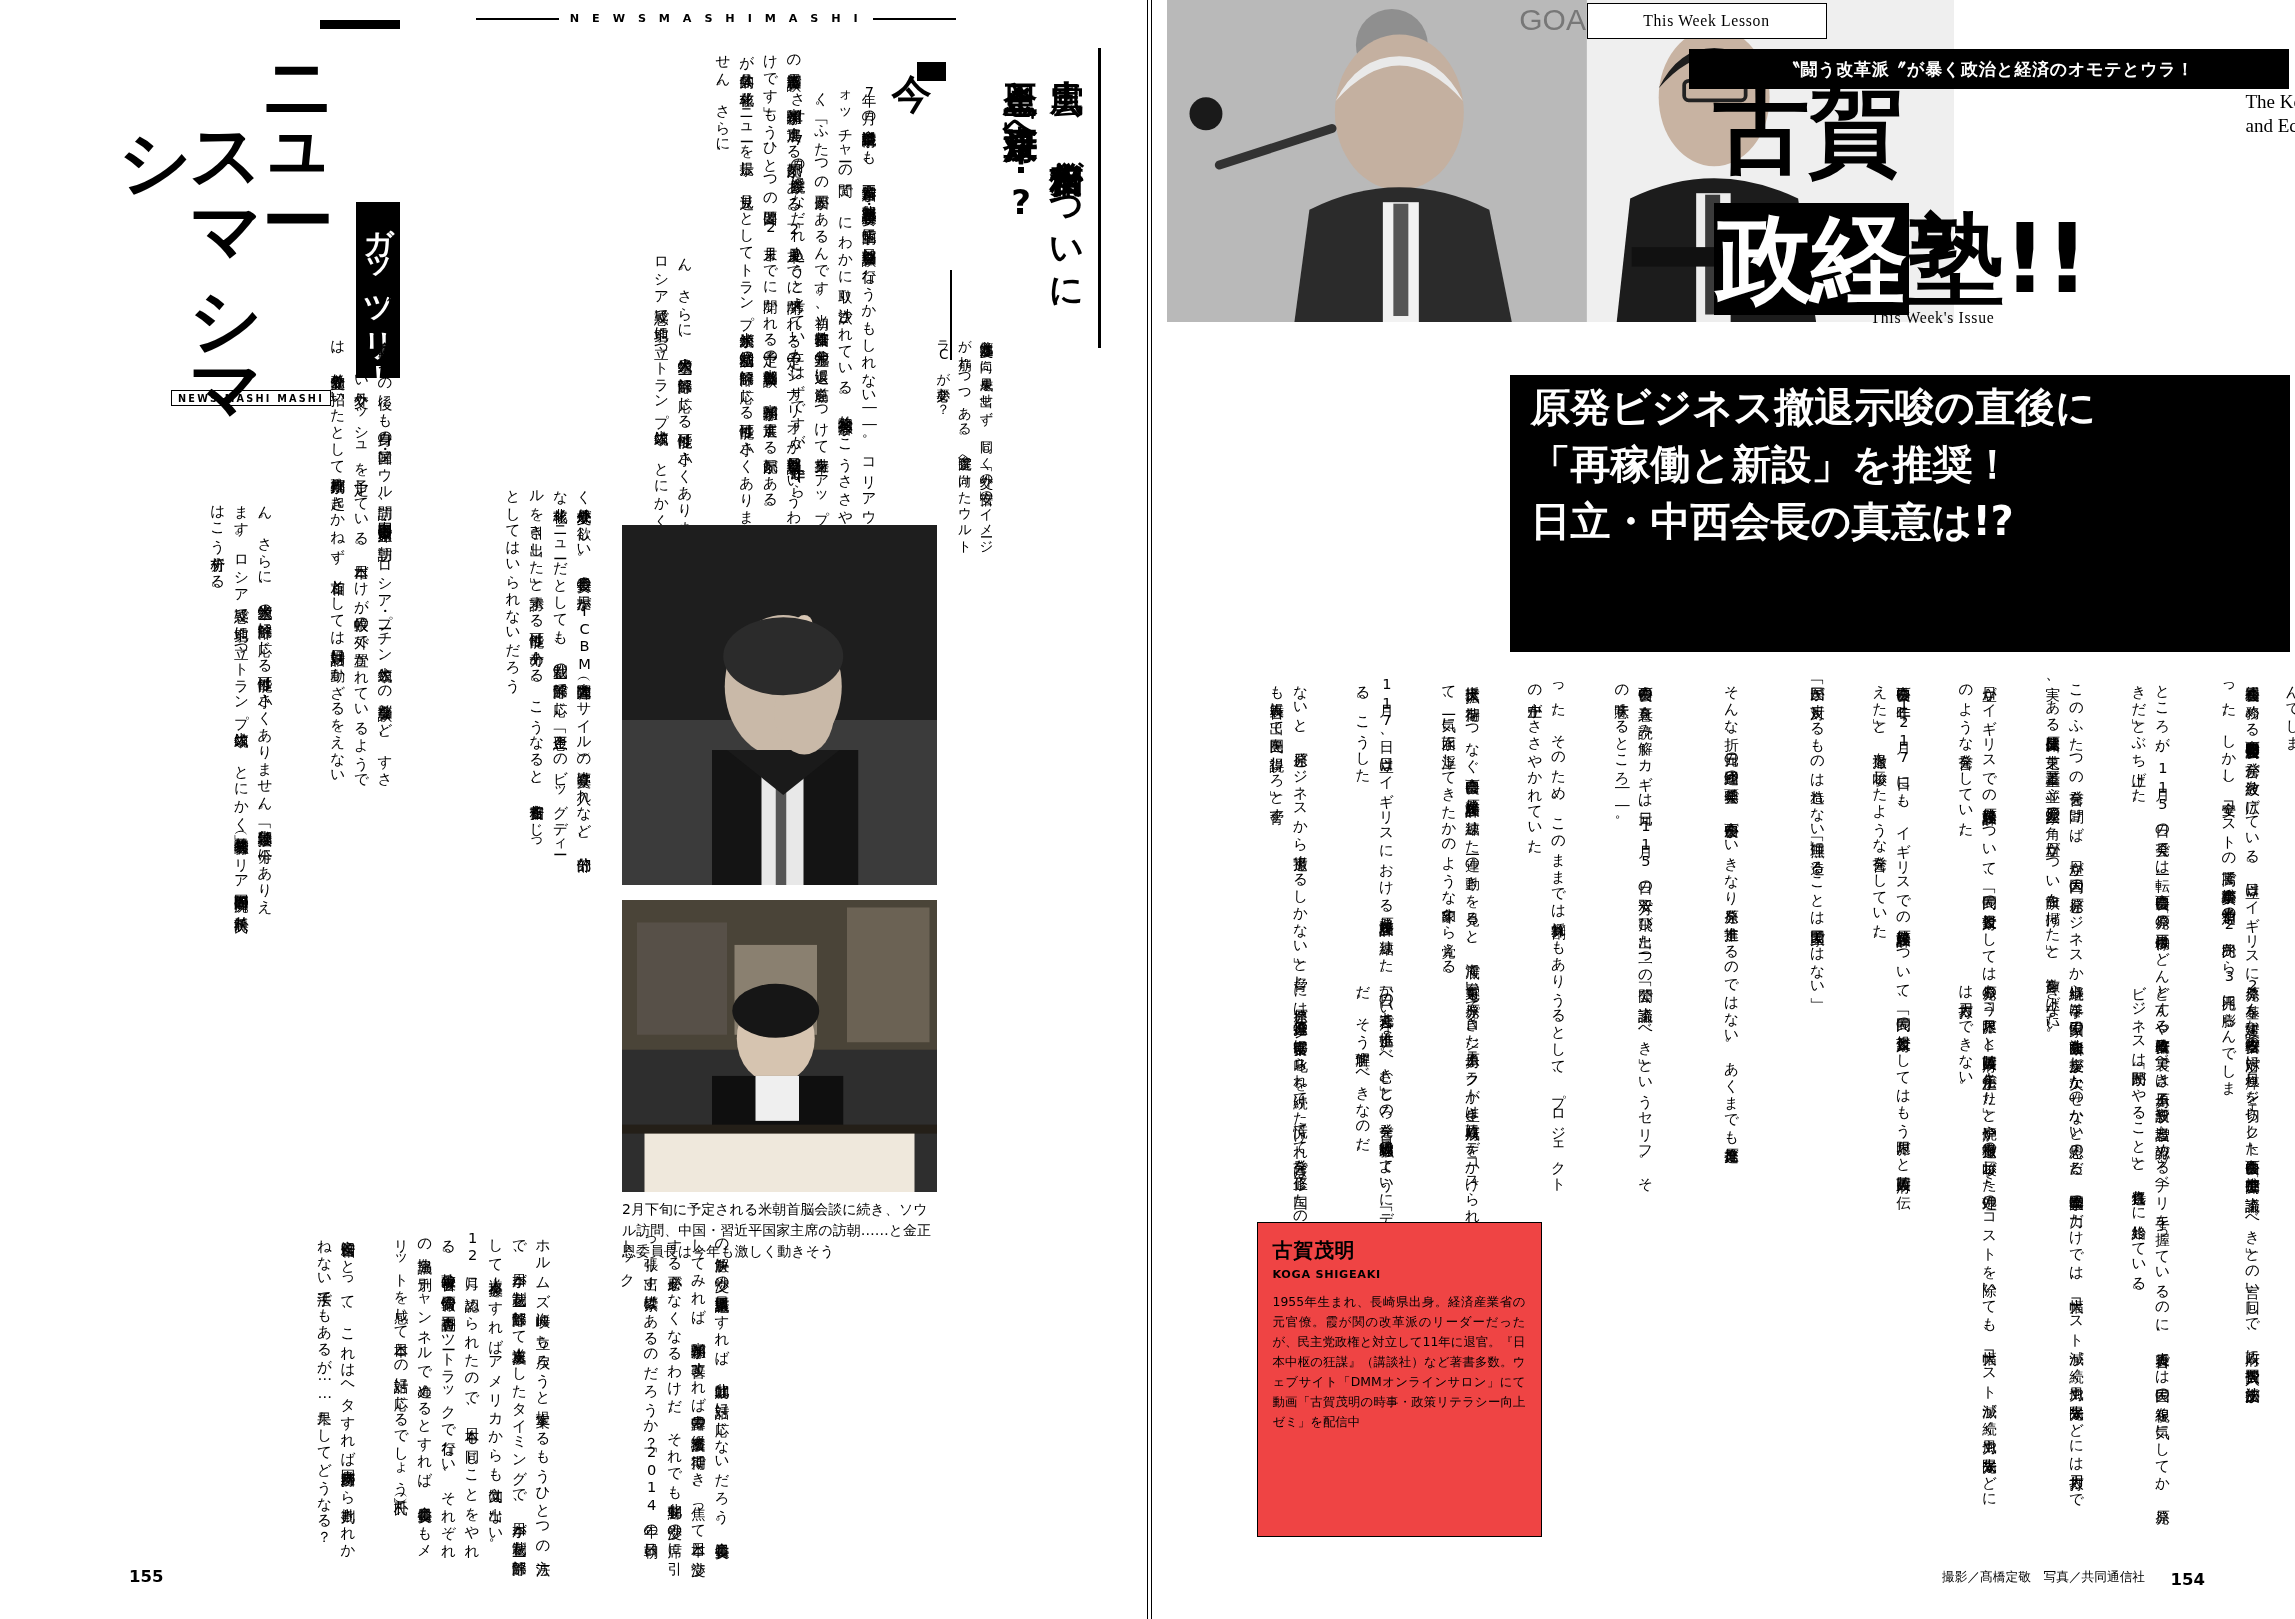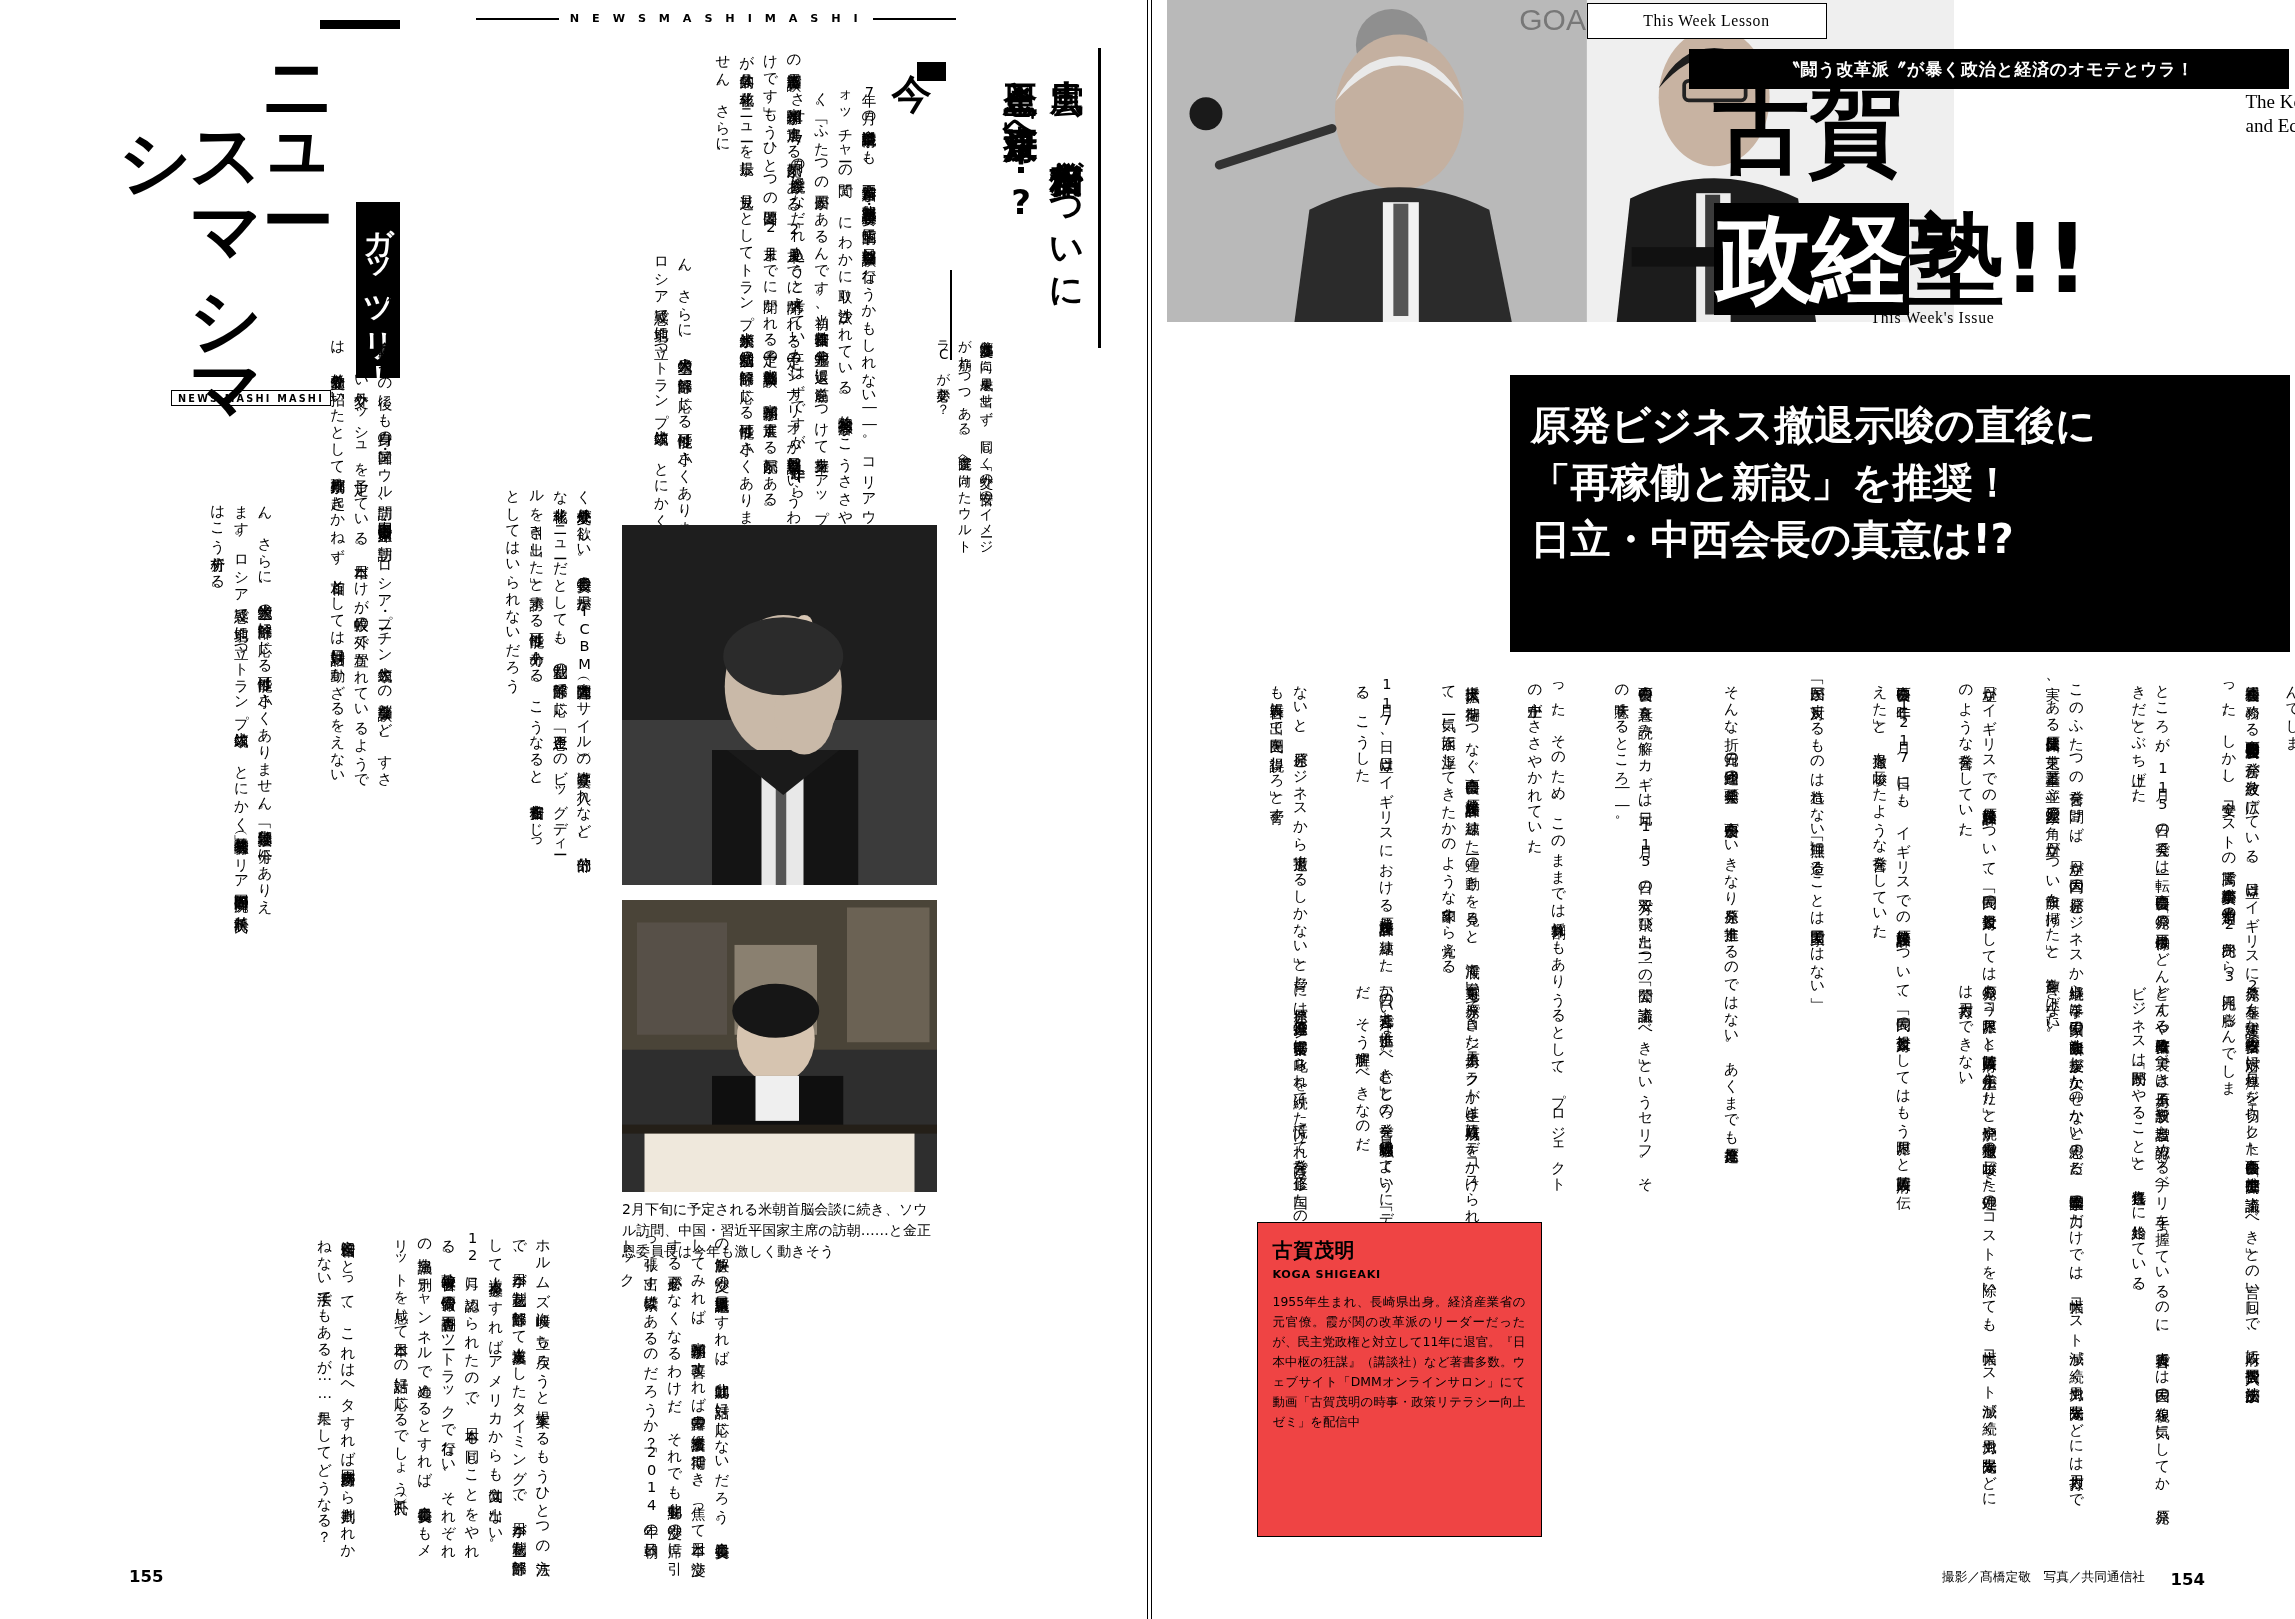--- a/index.html
+++ b/index.html
@@ -123,21 +123,21 @@
     position:absolute; right:3px; top:10.5px; width:225px;
     font-family:"Liberation Serif", serif; font-size:19px; line-height:1.28; text-align:left;
   }
   .koga-tw {
     position:absolute; left:112px; top:225px;
     font-family:"Liberation Serif", serif; font-size:15.7px; letter-spacing:0.7px;
   }
 
   .r-headline {
     position:absolute; left:1513px; top:375px; width:777px; height:270px;
-    background:#000; color:#fff; padding:22px 21px;
+    background:#000; color:#fff; padding:4px 21px;
   }
   .r-headline div { font-size:40px; font-weight:900; line-height:1.42; letter-spacing:0px; }
 
   .r-cols { position:absolute; left:1140px; top:0; width:1156px; height:1619px; }
 
   .profile-box {
     position:absolute; left:1244px; top:1222px; width:285px; height:315px;
     border:1.5px solid #000; background:#ef4444; padding:13.5px 15px;
   }
   .profile-box .pname { font-size:20px; font-weight:900; letter-spacing:0.7px; }

